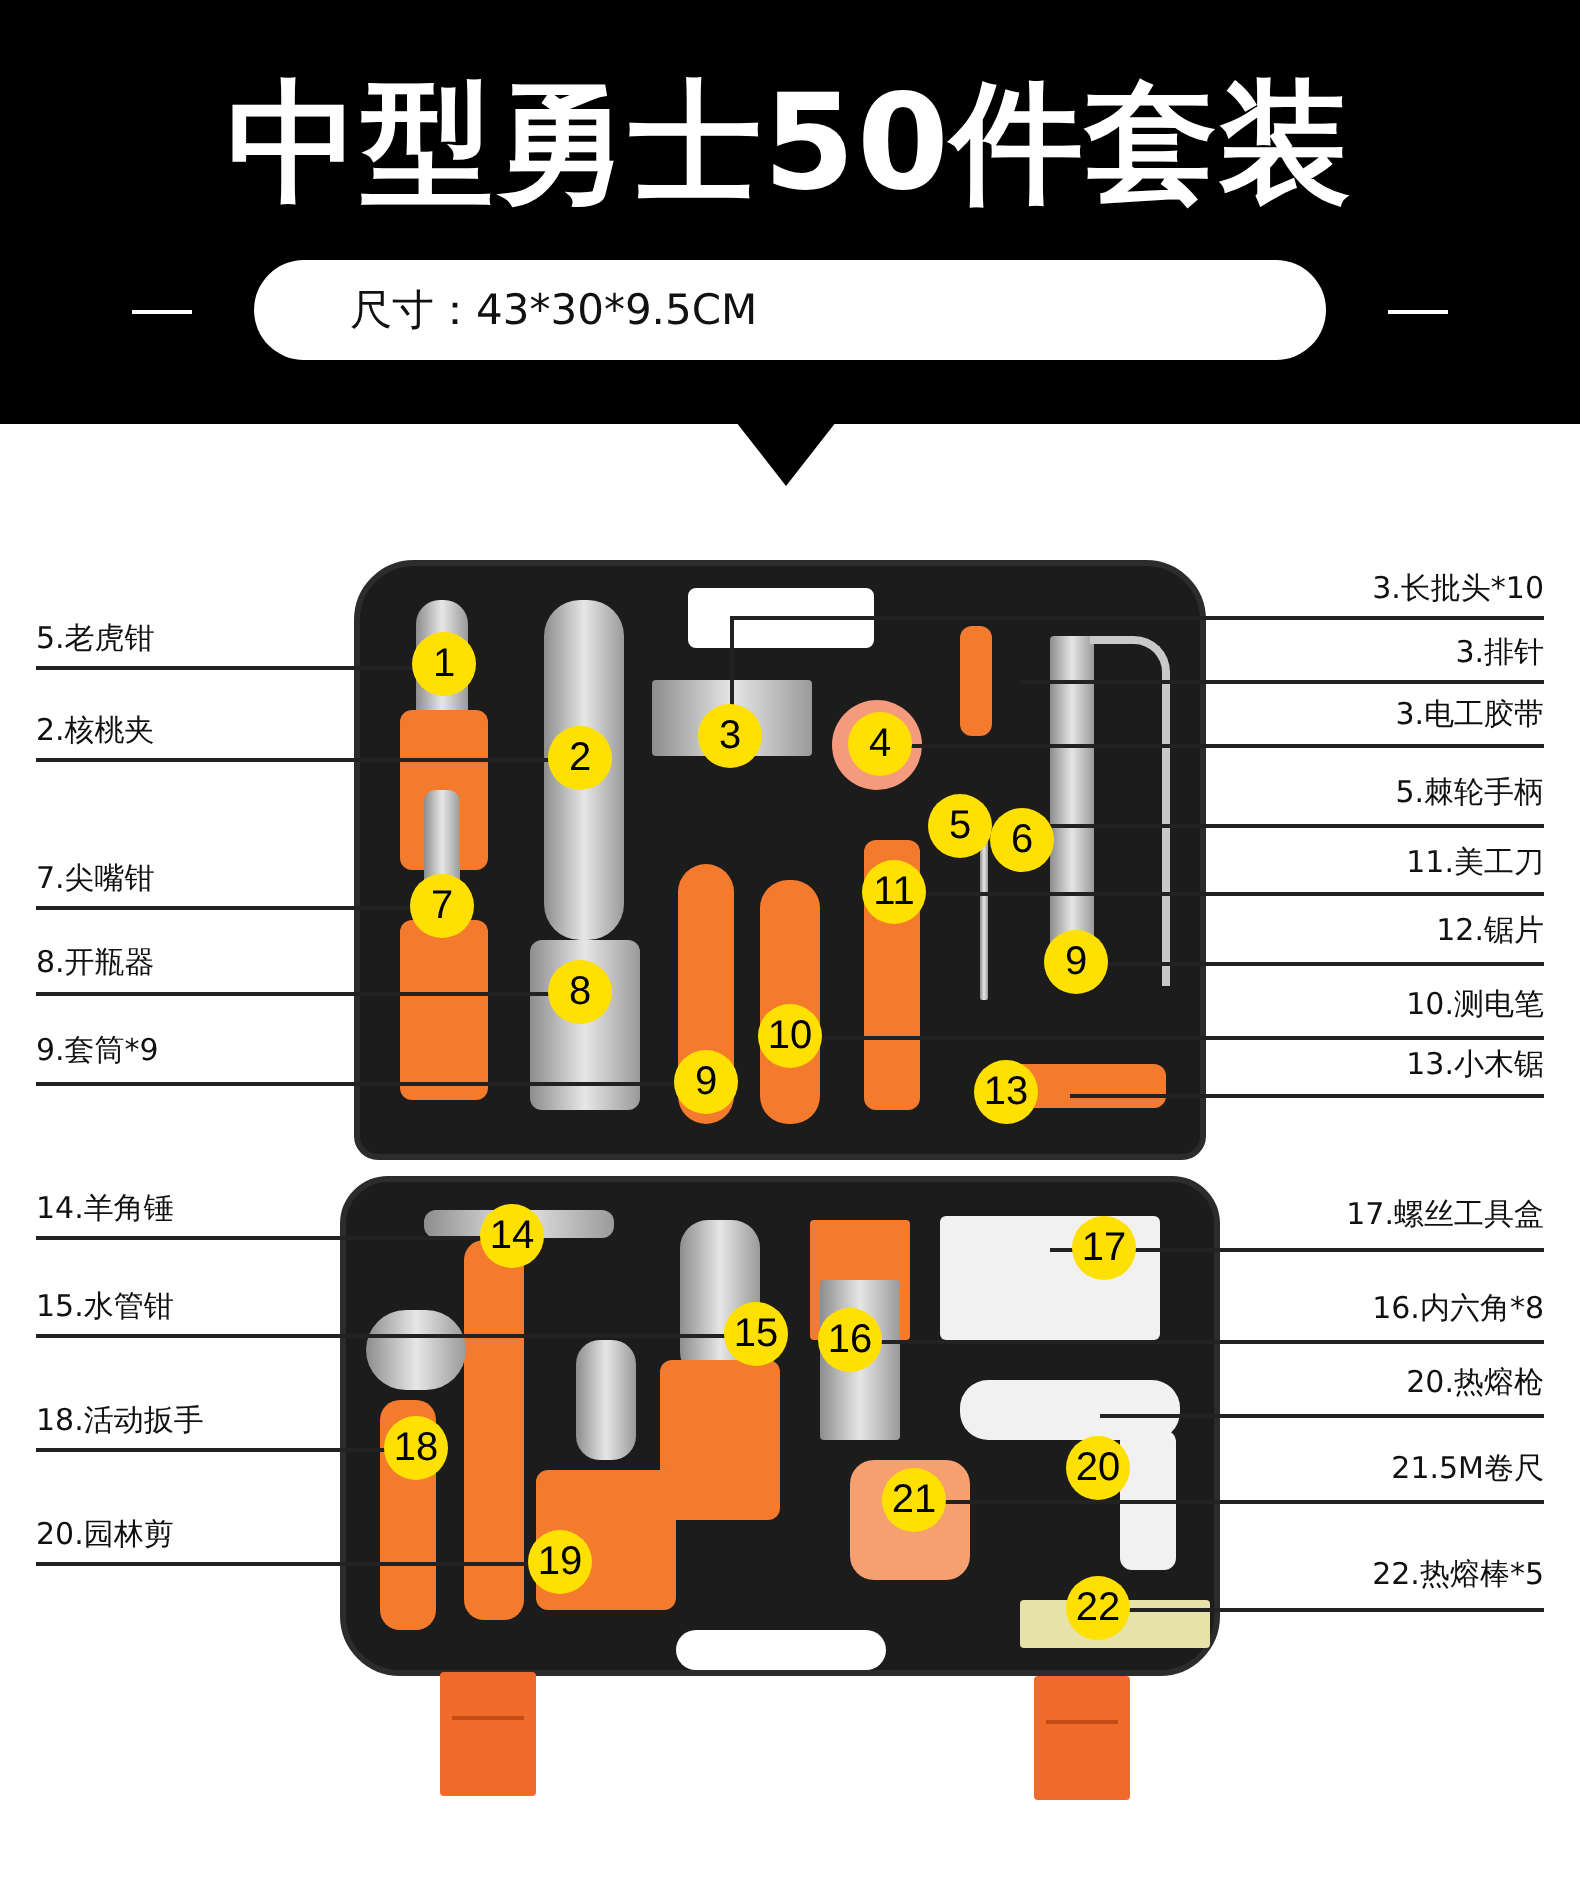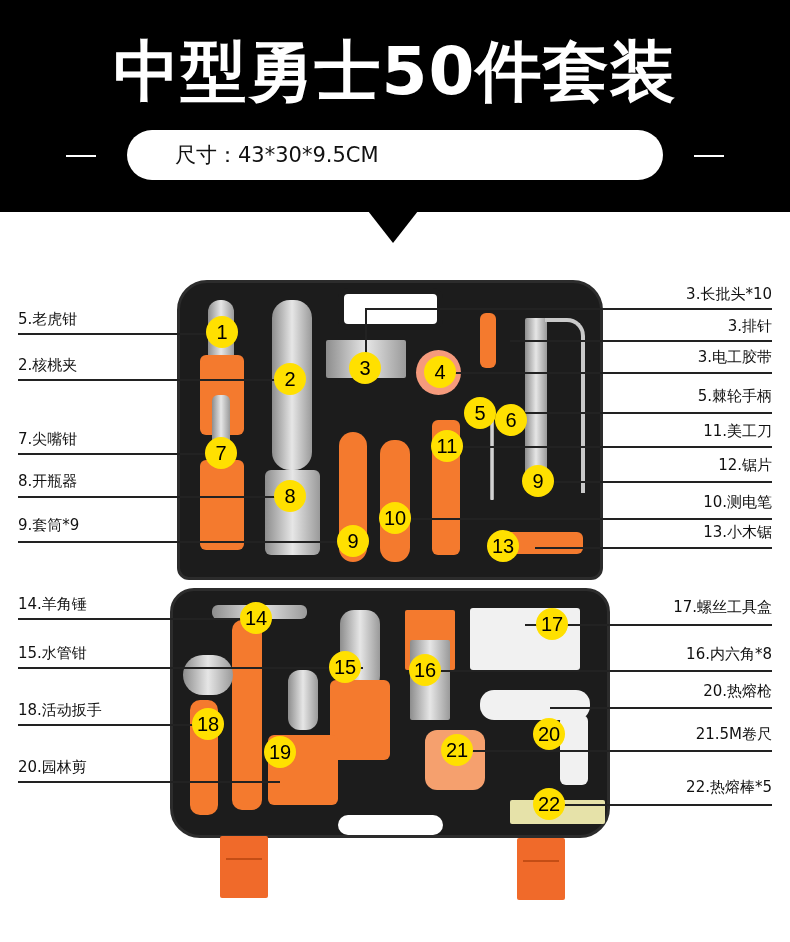--- a/index.html
+++ b/index.html
@@ -160,20 +160,20 @@
 <div class="badge" style="left:480px;top:413px">5</div>
 <div class="badge" style="left:511px;top:420px">6</div>
 <div class="badge" style="left:221px;top:453px">7</div>
 <div class="badge" style="left:290px;top:496px">8</div>
 <div class="badge" style="left:353px;top:541px">9</div>
 <div class="badge" style="left:395px;top:518px">10</div>
 <div class="badge" style="left:447px;top:446px">11</div>
 <div class="badge" style="left:538px;top:481px">9</div>
 <div class="badge" style="left:503px;top:546px">13</div>
 <div class="badge" style="left:256px;top:618px">14</div>
-<div class="badge" style="left:345px;top:667px">15</div>
+<div class="badge" style="left:378px;top:667px">15</div>
 <div class="badge" style="left:425px;top:670px">16</div>
 <div class="badge" style="left:552px;top:624px">17</div>
 <div class="badge" style="left:208px;top:724px">18</div>
-<div class="badge" style="left:280px;top:752px">19</div>
+<div class="badge" style="left:280px;top:781px">19</div>
 <div class="badge" style="left:549px;top:734px">20</div>
 <div class="badge" style="left:457px;top:750px">21</div>
 <div class="badge" style="left:549px;top:804px">22</div>
 
 </body></html>

